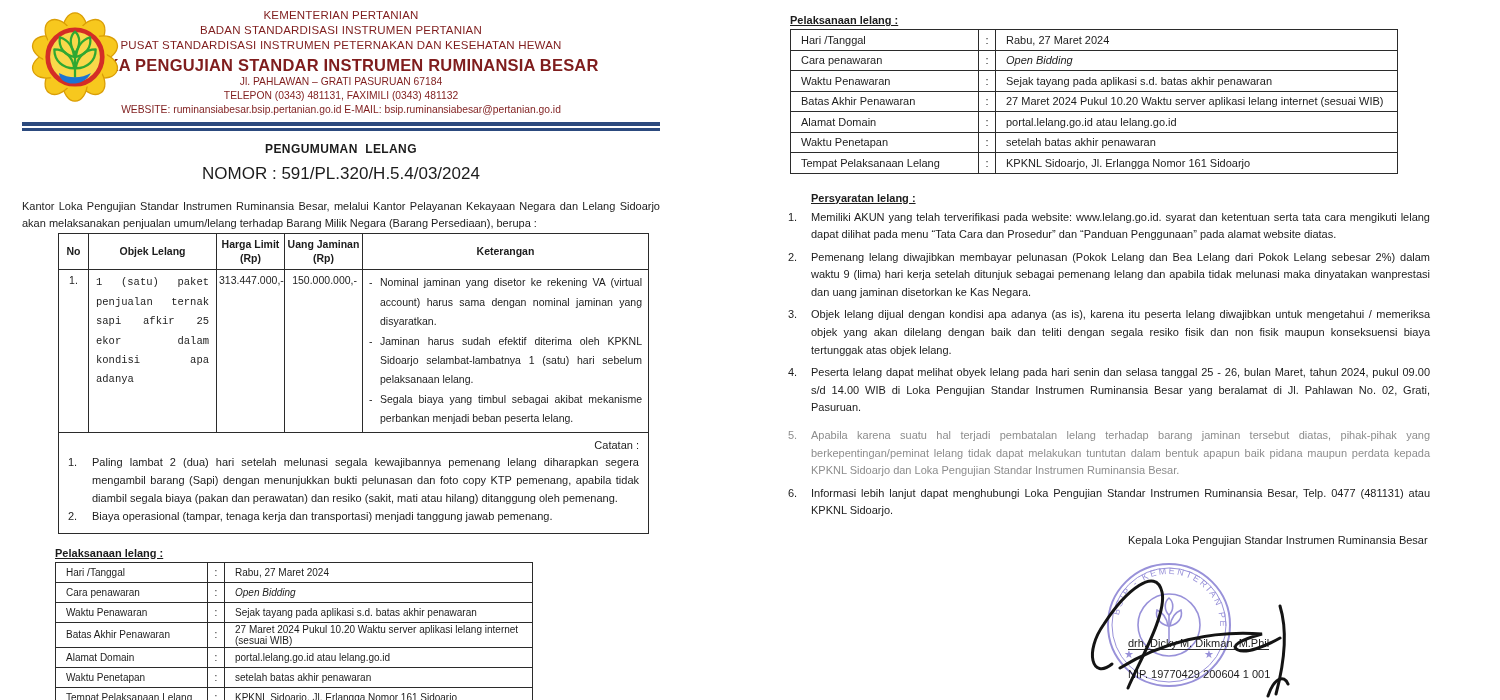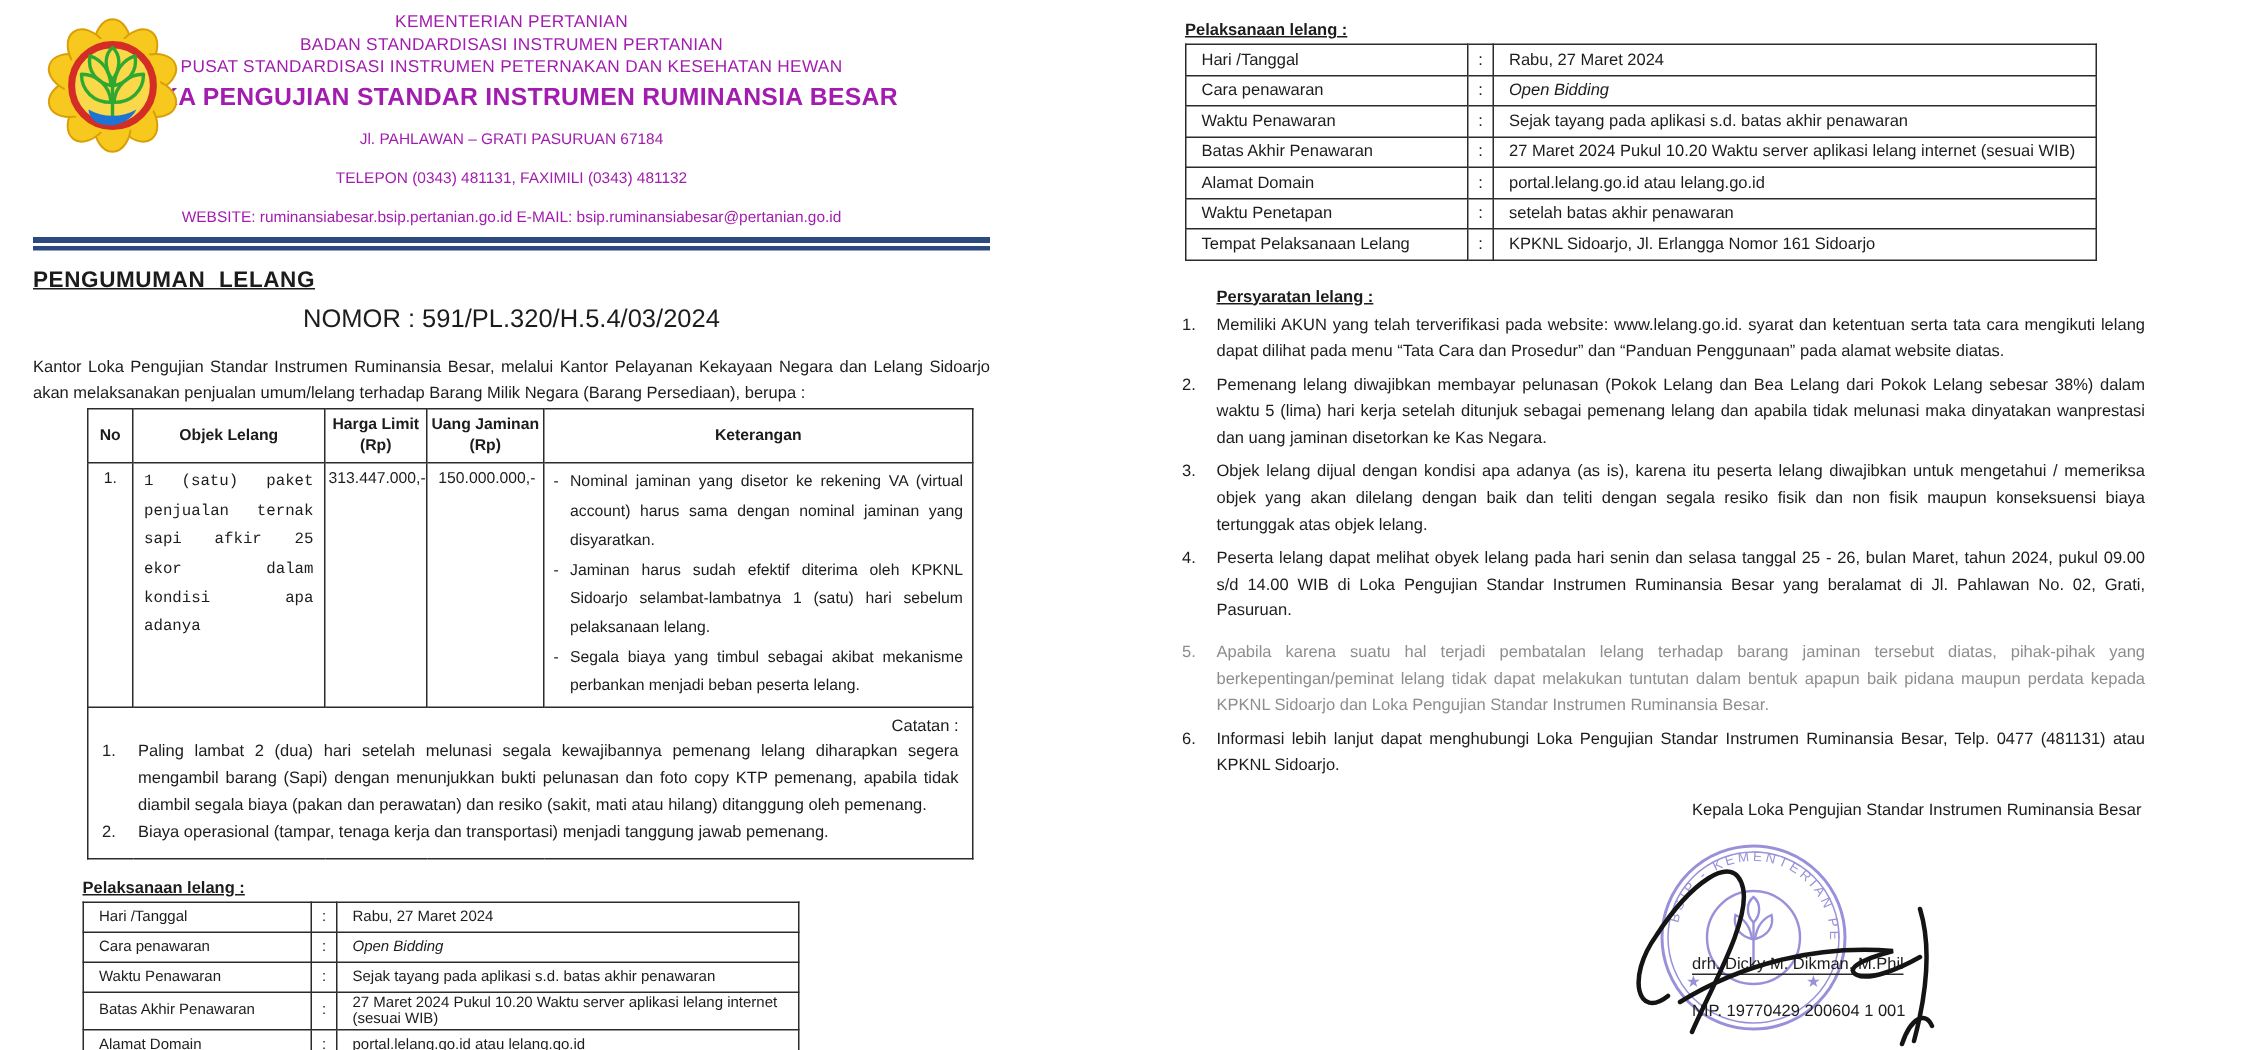--- a/index.html
+++ b/index.html
@@ -5,30 +5,30 @@
   html,body{margin:0;padding:0;}
   body{
     width:1500px;height:700px;background:#ffffff;overflow:hidden;position:relative;
     font-family:"Liberation Sans", sans-serif;color:#1c1c1c;
     -webkit-font-smoothing:antialiased;
   }
   .col-left{position:absolute;left:22px;top:8px;width:638px;}
   .col-right{position:absolute;left:788px;top:14px;width:642px;}
 
   
-  .letterhead{position:relative;text-align:center;color:#a21caf;}
+  .letterhead{position:relative;text-align:center;color:#7f1d1d;}
   .logo{position:absolute;left:6px;top:2px;width:94px;height:94px;}
   .lh-line{font-size:11.5px;line-height:1.32;letter-spacing:.2px;}
   .lh-office{font-size:16.5px;font-weight:bold;line-height:1.2;margin-top:2px;letter-spacing:.2px;}
-  .lh-small{font-size:10.3px;line-height:1.35;margin-top:12px;}
+  .lh-small{font-size:10.3px;line-height:1.35;}
   .lh-rule{margin-top:5px;height:2px;background:#fff;border-top:4px solid #2c4a7e;border-bottom:3px solid #2c4a7e;}
 
   
-  .doc-title{margin-top:11px;text-align:left;font-size:15px;font-weight:bold;
-    text-decoration:underline;white-space:pre;letter-spacing:.4px;}
+  .doc-title{margin-top:11px;text-align:center;font-size:12px;font-weight:bold;
+    white-space:pre;letter-spacing:.4px;}
   .doc-number{margin-top:8px;text-align:center;font-size:17px;}
   .intro{margin-top:14px;font-size:11px;line-height:1.55;text-align:justify;}
 
   
   table{border-collapse:collapse;}
   .main-table{margin-left:36px;margin-top:1px;width:590px;table-layout:fixed;}
   .main-table th,.main-table td{border:1px solid #2b2b2b;font-size:10.5px;vertical-align:top;}
   .main-table th{font-weight:bold;text-align:center;vertical-align:middle;
     white-space:pre-line;line-height:1.3;padding:4px 2px;}
   .cell-no{text-align:center;padding-top:4px;}
@@ -265,21 +265,21 @@
     </table>
 
   <div class="section-h pers-h">Persyaratan lelang :</div>
 
   <div class="pers-item">
     <span class="pers-num">1.</span>
     <span class="pers-text">Memiliki AKUN yang telah terverifikasi pada website: www.lelang.go.id. syarat dan ketentuan serta tata cara mengikuti lelang dapat dilihat pada menu “Tata Cara dan Prosedur” dan “Panduan Penggunaan” pada alamat website diatas.</span>
   </div>
   <div class="pers-item">
     <span class="pers-num">2.</span>
-    <span class="pers-text">Pemenang lelang diwajibkan membayar pelunasan (Pokok Lelang dan Bea Lelang dari Pokok Lelang sebesar 38%) dalam waktu 5 (lima) hari kerja setelah ditunjuk sebagai pemenang lelang dan apabila tidak melunasi maka dinyatakan wanprestasi dan uang jaminan disetorkan ke Kas Negara.</span>
+    <span class="pers-text">Pemenang lelang diwajibkan membayar pelunasan (Pokok Lelang dan Bea Lelang dari Pokok Lelang sebesar 2%) dalam waktu 9 (lima) hari kerja setelah ditunjuk sebagai pemenang lelang dan apabila tidak melunasi maka dinyatakan wanprestasi dan uang jaminan disetorkan ke Kas Negara.</span>
   </div>
   <div class="pers-item">
     <span class="pers-num">3.</span>
     <span class="pers-text">Objek lelang dijual dengan kondisi apa adanya (as is), karena itu peserta lelang diwajibkan untuk mengetahui / memeriksa objek yang akan dilelang dengan baik dan teliti dengan segala resiko fisik dan non fisik maupun konseksuensi biaya tertunggak atas objek lelang.</span>
   </div>
   <div class="pers-item">
     <span class="pers-num">4.</span>
     <span class="pers-text">Peserta lelang dapat melihat obyek lelang pada hari senin dan selasa tanggal 25 - 26, bulan Maret, tahun 2024, pukul 09.00 s/d 14.00 WIB di Loka Pengujian Standar Instrumen Ruminansia Besar yang beralamat di Jl. Pahlawan No. 02, Grati, Pasuruan.</span>
   </div>
   <div class="pers-item faded">

